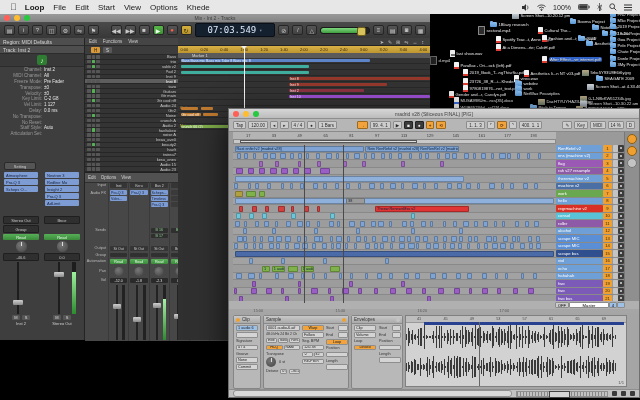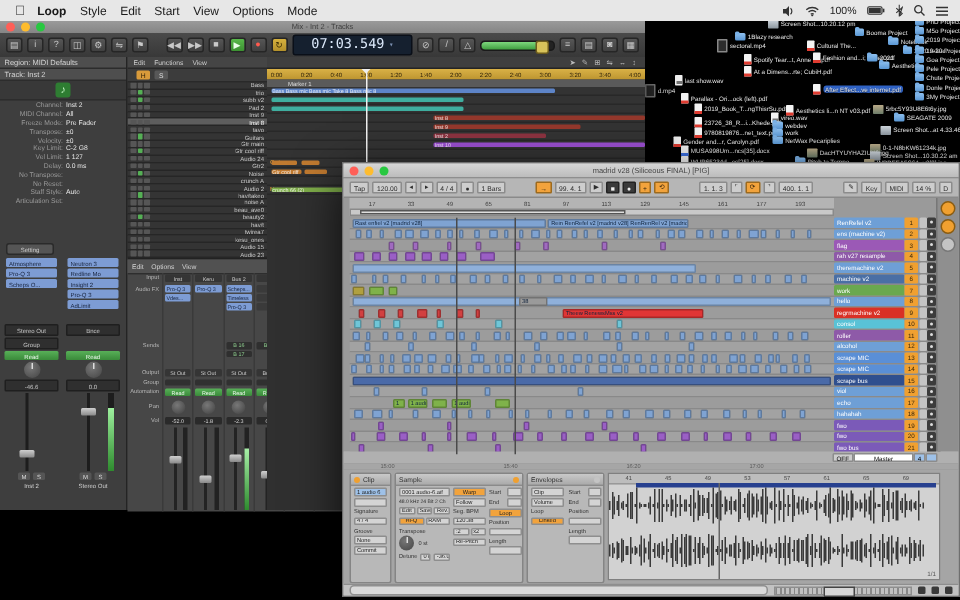--- a/index.html
+++ b/index.html
@@ -203,21 +203,21 @@
   #lv-status .sq{width:5px;height:5px;background:#3a3a3a;border-radius:1px;}
 </style>
 </head>
 <body>
 
 <div id="stage">
 
   <div id="menubar">
     <span class="apple"></span>
     <span class="app">Loop</span>
-    <span id="menu-items"><span class="mi">Style</span><span class="mi">Edit</span><span class="mi">Start</span><span class="mi">View</span><span class="mi">Options</span><span class="mi">Mode</span></span>
+    <span id="menu-items"><span class="mi">File</span><span class="mi">Edit</span><span class="mi">Start</span><span class="mi">View</span><span class="mi">Options</span><span class="mi">Khede</span></span>
     <span class="right">
       <svg width="8" height="7" viewBox="0 0 8 7">
           <path d="M0 2h2l2-2v7L2 5H0z" fill="#333"></path>
           <path d="M5 1.5c1.2 1 1.2 3 0 4" stroke="#333" fill="none" stroke-width="0.8"></path>
         </svg>
       <svg width="9" height="7" viewBox="0 0 9 7">
           <path d="M0.5 2.5a6 6 0 018 0M2 4a4 4 0 015 0M3.5 5.5a1.6 1.6 0 012 0" stroke="#333" fill="none" stroke-width="0.9"></path>
           <circle cx="4.5" cy="6.3" r="0.7" fill="#333"></circle>
         </svg>
       <span style="font-size:7px;color:#222;">100%</span>

